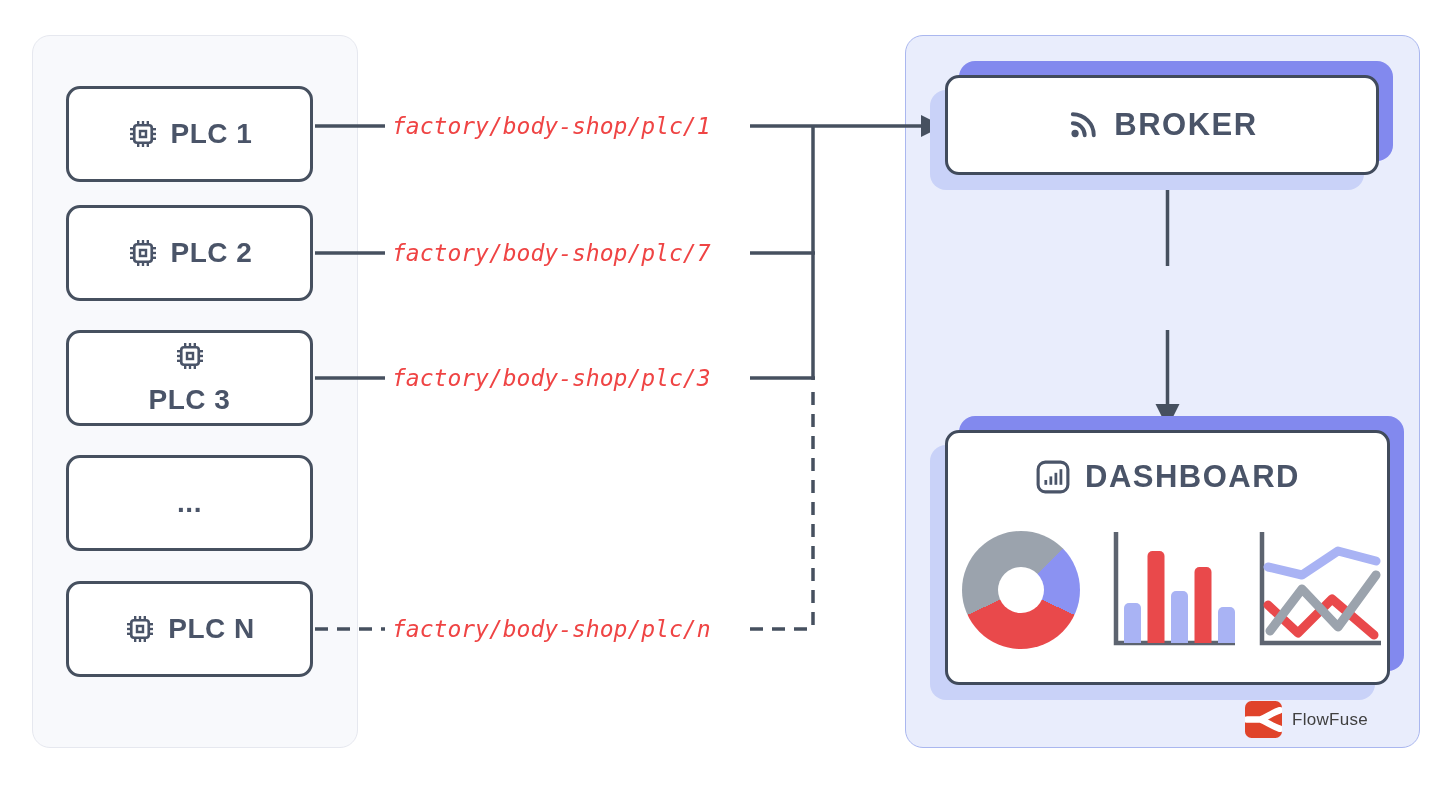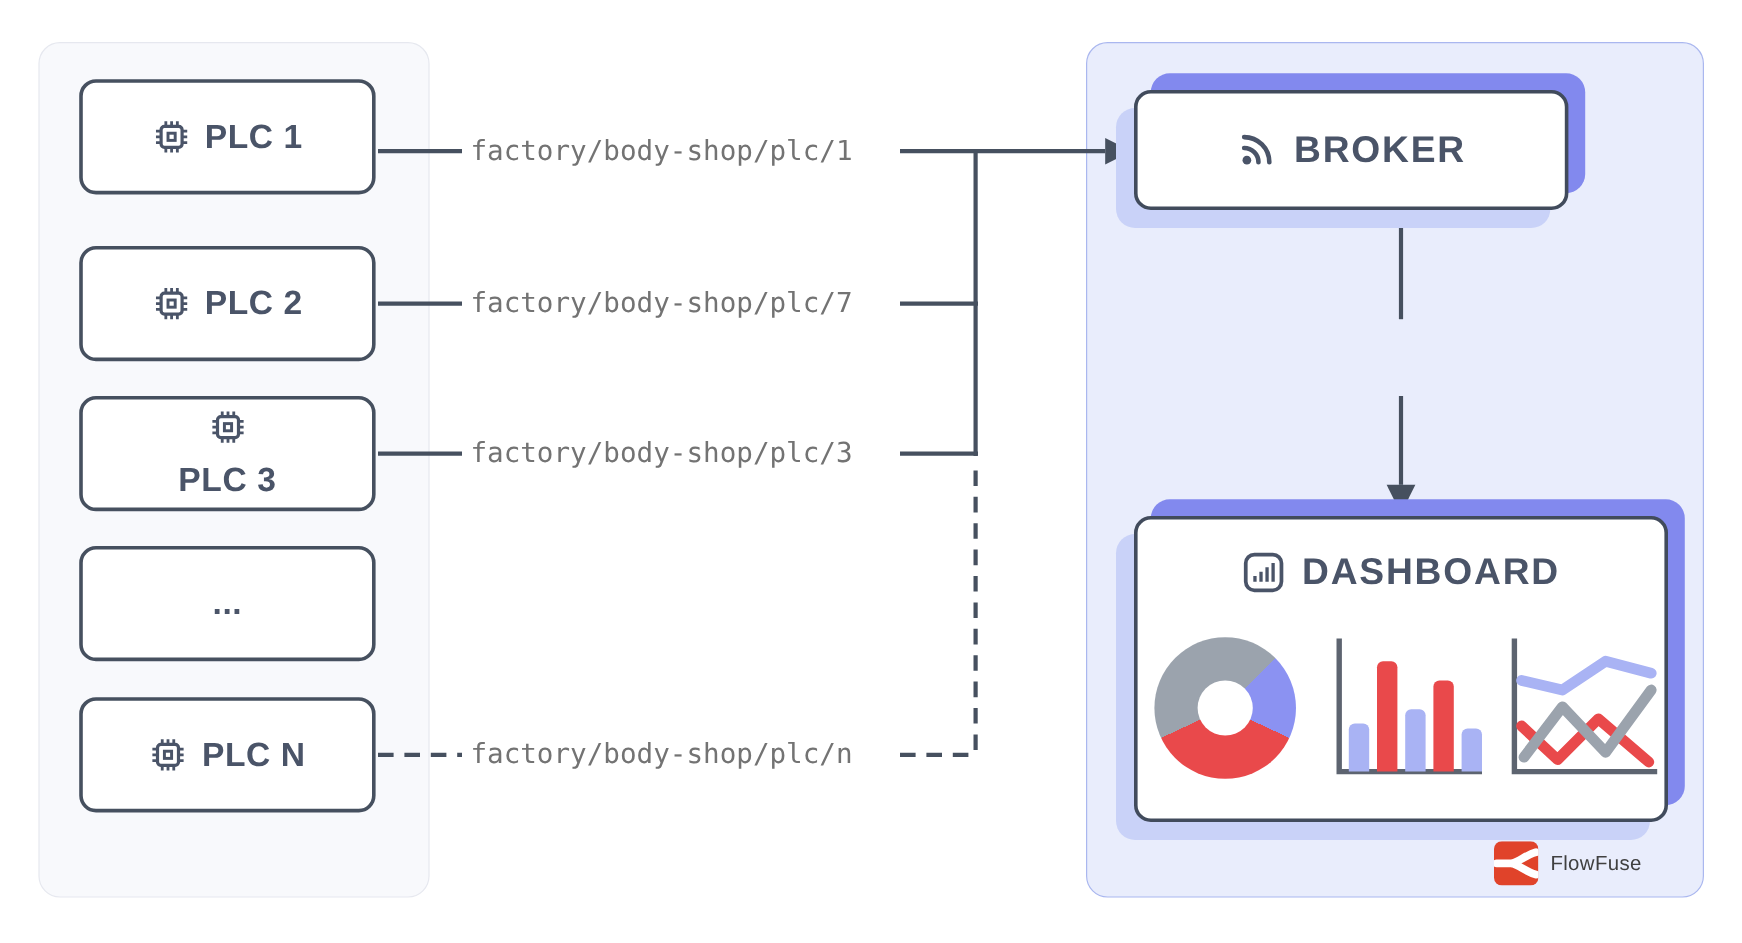--- a/index.html
+++ b/index.html
@@ -27,34 +27,34 @@
   
   .plc-box {
     position:absolute; left:66px; width:247px; height:96px;
     background:#ffffff; border:3.5px solid #46505f; border-radius:14px;
     display:flex; align-items:center; justify-content:center; gap:12px;
     color:#4a5468; font-weight:bold; font-size:28px; letter-spacing:.5px;
   }
   .topic-label {
     position:absolute; left:392px; transform:translateY(-50%);
     font-family:"DejaVu Sans Mono", monospace;
-    font-size:23px; color:#737373; white-space:nowrap;
+    font-size:23px; color:#ef4444; white-space:nowrap;font-style:italic;
   }
   #connector-layer { position:absolute; left:0; top:0; }
 
   
   .card-wrap { position:absolute; }
   .card-accent, .card-soft, .card-main { position:absolute; border-radius:16px; }
   .card-accent { background:#8289ee; left:14px; top:-14px; width:100%; height:100%; }
   .card-soft   { background:#c9d2f8; left:-15px; top:15px; width:100%; height:100%; }
   .card-main {
     background:#ffffff; border:3.5px solid #414b5c; border-radius:14px;
     left:0; top:0; width:100%; height:100%;
   }
-  #broker-wrap { left:945px; top:75px; width:362px; height:100px; }
+  #broker-wrap { left:945px; top:75px; width:434px; height:100px; }
   #broker-wrap .card-main { display:flex; align-items:center; justify-content:center; gap:14px; }
   .big-label { color:#4a5468; font-weight:bold; font-size:31px; letter-spacing:1.5px; }
 
   #sub-topic {
     position:absolute; left:945px; top:281px; width:445px; text-align:center;
     font-family:"DejaVu Sans Mono", monospace; font-size:23px; color:#5a49d8;
   }
 
   #dashboard-wrap { left:945px; top:430px; width:445px; height:255px; }
   #dash-title {
@@ -100,21 +100,21 @@
       <line x1="315" y1="629" x2="385" y2="629" stroke="#46505f" stroke-width="3.5" stroke-dasharray="13 9"></line>
       <line x1="750" y1="629" x2="815" y2="629" stroke="#46505f" stroke-width="3.5" stroke-dasharray="13 9"></line>
       <line x1="813" y1="126" x2="813" y2="380" stroke="#46505f" stroke-width="3.5"></line>
       <line x1="813" y1="392" x2="813" y2="629" stroke="#46505f" stroke-width="3.5" stroke-dasharray="13 9"></line>
       <line x1="1167.5" y1="176" x2="1167.5" y2="266" stroke="#46505f" stroke-width="3.5"></line>
       <line x1="1167.5" y1="330" x2="1167.5" y2="404" stroke="#46505f" stroke-width="3.5"></line>
       <polygon points="1155.5,404 1179.5,404 1167.5,428" fill="#46505f"></polygon>
     </svg>
 
   <div id="rows-root">
-      <div class="plc-box" style="top: 66px;">
+      <div class="plc-box" style="top: 86px;">
         <svg width="32" height="32" viewBox="0 0 30 30">
   <rect x="6.8" y="6.8" width="16.4" height="16.4" rx="2.6" fill="none" stroke="#4a5468" stroke-width="2.5"></rect>
   <rect x="12.2" y="12.2" width="5.6" height="5.6" fill="none" stroke="#4a5468" stroke-width="2.3"></rect>
 
     <line x1="10.5" y1="2.8" x2="10.5" y2="6.8" stroke="#4a5468" stroke-width="2.2"></line>
     <line x1="10.5" y1="23.2" x2="10.5" y2="27.2" stroke="#4a5468" stroke-width="2.2"></line>
     <line x1="2.8" y1="10.5" x2="6.8" y2="10.5" stroke="#4a5468" stroke-width="2.2"></line>
     <line x1="23.2" y1="10.5" x2="27.2" y2="10.5" stroke="#4a5468" stroke-width="2.2"></line>
     <line x1="15" y1="2.8" x2="15" y2="6.8" stroke="#4a5468" stroke-width="2.2"></line>
     <line x1="15" y1="23.2" x2="15" y2="27.2" stroke="#4a5468" stroke-width="2.2"></line>

